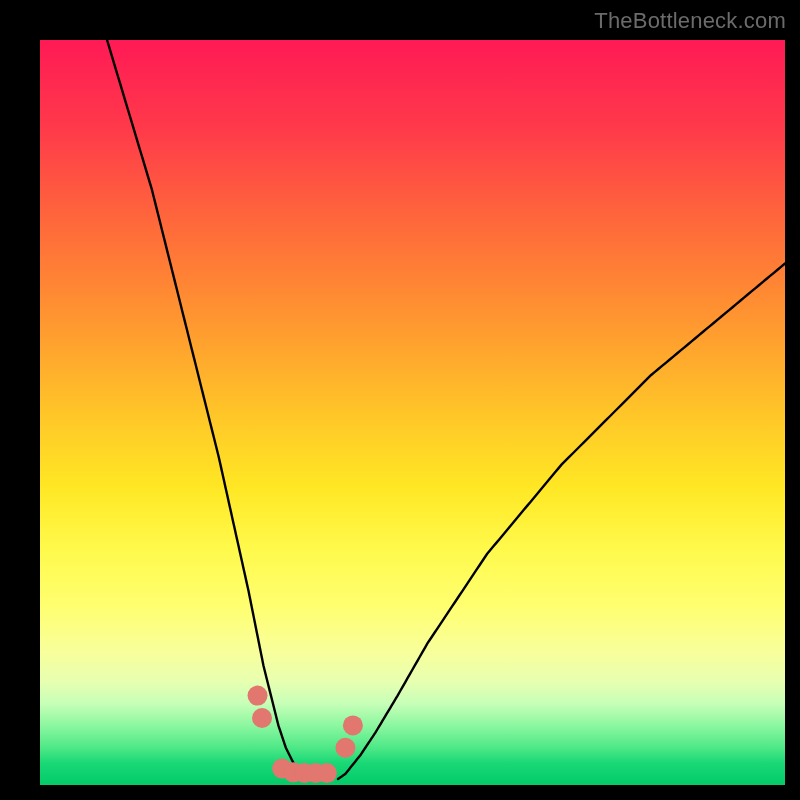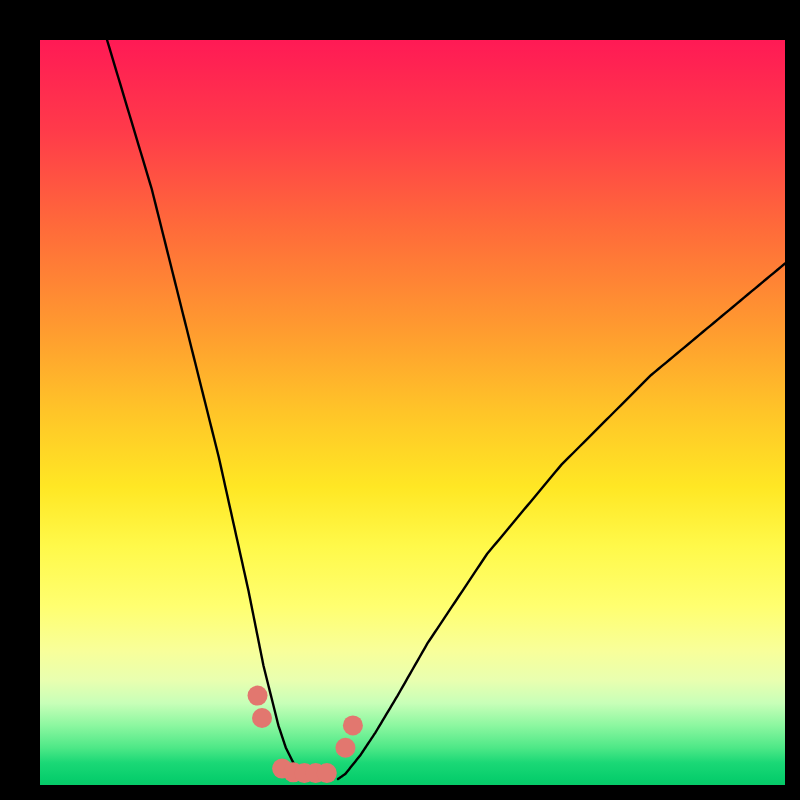--- a/index.html
+++ b/index.html
@@ -61,20 +61,21 @@
     top: 0;
     width: 745px;
     height: 745px;
     overflow: visible;
   }
 </style>
 </head>
 <body>
 
 <div class="frame">
+  <div class="watermark">TheBottleneck.com</div>
 
   <div class="plot-area">
     <svg class="curves" viewBox="0 0 745 745">
       <g id="curve-lines">
           <path d="M67.05 0.00 L68.91 6.21 L70.78 12.42 L72.64 18.63 L74.50 24.83 L76.36 31.04 L78.22 37.25 L80.09 43.46 L81.95 49.67 L83.81 55.88 L85.67 62.08 L87.54 68.29 L89.40 74.50 L91.26 80.71 L93.13 86.92 L94.99 93.13 L96.85 99.33 L98.71 105.54 L100.58 111.75 L102.44 117.96 L104.30 124.17 L106.16 130.38 L108.02 136.58 L109.89 142.79 L111.75 149.00 L113.61 156.45 L115.47 163.90 L117.34 171.35 L119.20 178.80 L121.06 186.25 L122.93 193.70 L124.79 201.15 L126.65 208.60 L128.51 216.05 L130.38 223.50 L132.24 230.95 L134.10 238.40 L135.34 243.37 L136.58 248.33 L137.82 253.30 L139.07 258.27 L140.31 263.23 L141.55 268.20 L142.79 273.17 L144.03 278.13 L145.28 283.10 L146.52 288.07 L147.76 293.03 L149.00 298.00 L150.24 302.97 L151.48 307.93 L152.72 312.90 L153.97 317.87 L155.21 322.83 L156.45 327.80 L157.69 332.77 L158.93 337.73 L160.18 342.70 L161.42 347.67 L162.66 352.63 L163.90 357.60 L165.14 362.57 L166.38 367.53 L167.63 372.50 L168.87 377.47 L170.11 382.43 L171.35 387.40 L172.59 392.37 L173.83 397.33 L175.07 402.30 L176.32 407.27 L177.56 412.23 L178.80 417.20 L180.04 422.79 L181.28 428.38 L182.53 433.96 L183.77 439.55 L185.01 445.14 L186.25 450.72 L187.49 456.31 L188.73 461.90 L189.97 467.49 L191.22 473.07 L192.46 478.66 L193.70 484.25 L194.94 489.84 L196.18 495.42 L197.43 501.01 L198.67 506.60 L199.91 512.19 L201.15 517.77 L202.39 523.36 L203.63 528.95 L204.88 534.54 L206.12 540.13 L207.36 545.71 L208.60 551.30 L209.22 554.40 L209.84 557.51 L210.46 560.61 L211.08 563.72 L211.70 566.82 L212.32 569.92 L212.95 573.03 L213.57 576.13 L214.19 579.24 L214.81 582.34 L215.43 585.45 L216.05 588.55 L216.67 591.65 L217.29 594.76 L217.91 597.86 L218.53 600.97 L219.15 604.07 L219.77 607.17 L220.40 610.28 L221.02 613.38 L221.64 616.49 L222.26 619.59 L222.88 622.70 L223.50 625.80 L224.12 628.28 L224.74 630.77 L225.36 633.25 L225.98 635.73 L226.60 638.22 L227.22 640.70 L227.85 643.18 L228.47 645.67 L229.09 648.15 L229.71 650.63 L230.33 653.12 L230.95 655.60 L231.57 658.08 L232.19 660.57 L232.81 663.05 L233.43 665.53 L234.05 668.02 L234.68 670.50 L235.30 672.98 L235.92 675.47 L236.54 677.95 L237.16 680.43 L237.78 682.92 L238.40 685.40 L239.02 687.26 L239.64 689.13 L240.26 690.99 L240.88 692.85 L241.50 694.71 L242.13 696.58 L242.75 698.44 L243.37 700.30 L243.99 702.16 L244.61 704.02 L245.23 705.89 L245.85 707.75 L246.47 708.99 L247.09 710.23 L247.71 711.48 L248.33 712.72 L248.95 713.96 L249.58 715.20 L250.20 716.44 L250.82 717.68 L251.44 718.92 L252.06 720.17 L252.68 721.41 L253.30 722.65 L253.92 723.58 L254.54 724.51 L255.16 725.44 L255.78 726.38 L256.40 727.31 L257.02 728.24 L257.65 729.17 L258.27 730.10 L258.89 731.03 L259.51 731.96 L260.13 732.89 L260.75 733.83 L261.37 734.26 L261.99 734.69 L262.61 735.13 L263.23 735.56 L263.85 736.00 L264.47 736.43 L265.10 736.87 L265.72 737.30 L266.34 737.74 L266.96 738.17 L267.58 738.61 L268.20 739.04 " fill="none" stroke="#000" stroke-width="2.4" stroke-linecap="round"></path>
           <path d="M298.00 739.04 L298.62 738.61 L299.24 738.17 L299.86 737.74 L300.48 737.30 L301.10 736.87 L301.73 736.43 L302.35 736.00 L302.97 735.56 L303.59 735.13 L304.21 734.69 L304.83 734.26 L305.45 733.83 L306.69 732.27 L307.93 730.72 L309.18 729.17 L310.42 727.62 L311.66 726.06 L312.90 724.51 L314.14 722.96 L315.38 721.41 L316.63 719.86 L317.87 718.30 L319.11 716.75 L320.35 715.20 L321.59 713.34 L322.83 711.48 L324.07 709.61 L325.32 707.75 L326.56 705.89 L327.80 704.02 L329.04 702.16 L330.28 700.30 L331.52 698.44 L332.77 696.58 L334.01 694.71 L335.25 692.85 L337.11 689.75 L338.98 686.64 L340.84 683.54 L342.70 680.43 L344.56 677.33 L346.43 674.23 L348.29 671.12 L350.15 668.02 L352.01 664.91 L353.88 661.81 L355.74 658.70 L357.60 655.60 L360.08 651.25 L362.57 646.91 L365.05 642.56 L367.53 638.22 L370.02 633.87 L372.50 629.52 L374.98 625.18 L377.47 620.83 L379.95 616.49 L382.43 612.14 L384.92 607.80 L387.40 603.45 L389.88 599.73 L392.37 596.00 L394.85 592.27 L397.33 588.55 L399.82 584.83 L402.30 581.10 L404.78 577.38 L407.27 573.65 L409.75 569.92 L412.23 566.20 L414.72 562.48 L417.20 558.75 L419.68 555.02 L422.17 551.30 L424.65 547.58 L427.13 543.85 L429.62 540.13 L432.10 536.40 L434.58 532.67 L437.07 528.95 L439.55 525.23 L442.03 521.50 L444.52 517.77 L447.00 514.05 L450.10 510.32 L453.21 506.60 L456.31 502.88 L459.42 499.15 L462.52 495.42 L465.63 491.70 L468.73 487.98 L471.83 484.25 L474.94 480.53 L478.04 476.80 L481.15 473.07 L484.25 469.35 L487.35 465.63 L490.46 461.90 L493.56 458.18 L496.67 454.45 L499.77 450.72 L502.88 447.00 L505.98 443.27 L509.08 439.55 L512.19 435.82 L515.29 432.10 L518.40 428.38 L521.50 424.65 L525.23 420.93 L528.95 417.20 L532.67 413.48 L536.40 409.75 L540.13 406.02 L543.85 402.30 L547.58 398.57 L551.30 394.85 L555.02 391.13 L558.75 387.40 L562.48 383.68 L566.20 379.95 L569.92 376.23 L573.65 372.50 L577.38 368.77 L581.10 365.05 L584.83 361.32 L588.55 357.60 L592.27 353.88 L596.00 350.15 L599.73 346.42 L603.45 342.70 L607.17 338.97 L610.90 335.25 L614.63 332.15 L618.35 329.04 L622.07 325.94 L625.80 322.83 L629.52 319.73 L633.25 316.63 L636.98 313.52 L640.70 310.42 L644.42 307.31 L648.15 304.21 L651.88 301.10 L655.60 298.00 L659.33 294.90 L663.05 291.79 L666.77 288.69 L670.50 285.58 L674.23 282.48 L677.95 279.38 L681.68 276.27 L685.40 273.17 L689.13 270.06 L692.85 266.96 L696.58 263.85 L700.30 260.75 L704.02 257.65 L707.75 254.54 L711.48 251.44 L715.20 248.33 L718.92 245.23 L722.65 242.12 L726.38 239.02 L730.10 235.92 L733.83 232.81 L737.55 229.71 L741.27 226.60 L745.00 223.50 " fill="none" stroke="#000" stroke-width="2.4" stroke-linecap="round"></path>
         </g>
       <g id="marker-dots">
           <circle cx="217.54" cy="655.60" r="10" fill="#e2776f"></circle>
           <circle cx="222.01" cy="677.95" r="10" fill="#e2776f"></circle>

